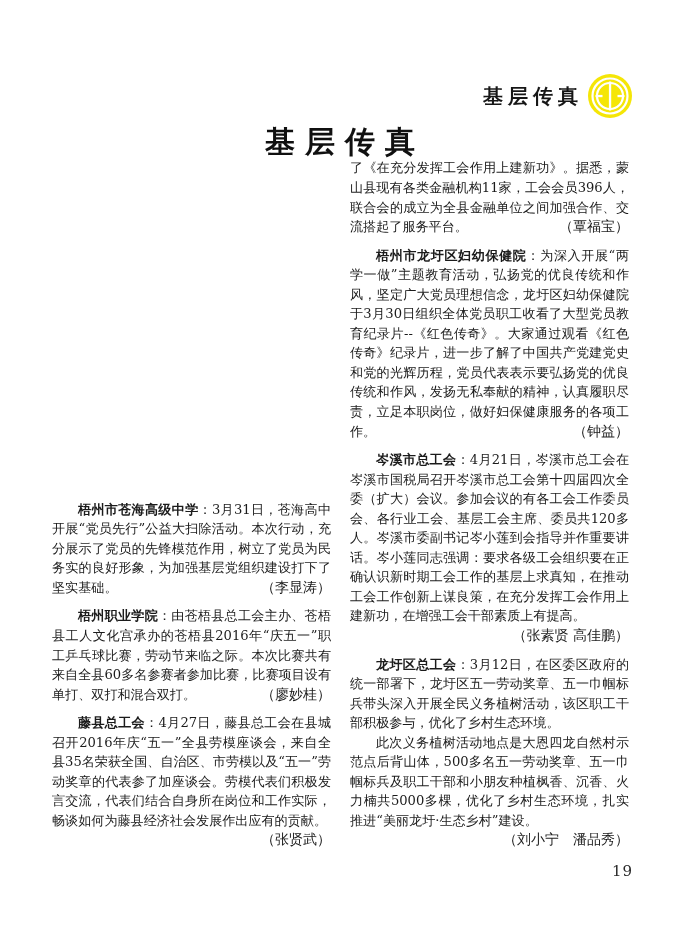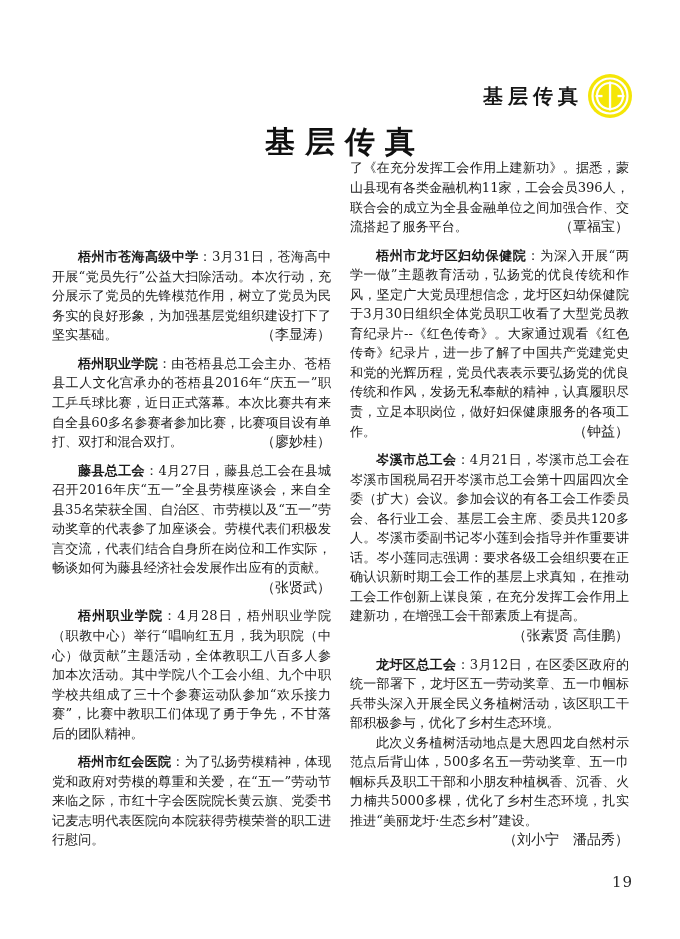--- a/index.html
+++ b/index.html
@@ -97,21 +97,21 @@
     text-align: right;
     font-family: "DejaVu Serif", "Liberation Serif", serif;
   }
   .byline.inline-right {
     margin-top: -19.55px;
   }
 
   
   .folio {
     position: absolute;
-    bottom: 48px;
+    bottom: 59px;
     right: 47px;
     font-size: 15px;
     letter-spacing: 1px;
     color: #2a2a2a;
     font-family: "DejaVu Serif", "Liberation Serif", serif;
   }
 </style>
 </head>
 <body>
 
@@ -134,36 +134,32 @@
 <div class="columns">
 
   <div class="column">
 
     <div class="article">
       <p class="article-body"><span class="lede">梧州市苍海高级中学</span><span>：3月31日，苍海高中开展“党员先行”公益大扫除活动。本次行动，充分展示了党员的先锋模范作用，树立了党员为民务实的良好形象，为加强基层党组织建设打下了坚实基础。</span></p>
       <p class="byline inline-right">（李显涛）</p>
     </div>
 
     <div class="article">
-      <p class="article-body"><span class="lede">梧州职业学院</span><span>：由苍梧县总工会主办、苍梧县工人文化宫承办的苍梧县2016年“庆五一”职工乒乓球比赛，近日正式落幕。本次比赛共有来自全县60多名参赛者参加比赛，比赛项目设有单打、双打和混合双打。</span></p>
+      <p class="article-body"><span class="lede">梧州职业学院</span><span>：由苍梧县总工会主办、苍梧县工人文化宫承办的苍梧县2016年“庆五一”职工乒乓球比赛，劳动节来临之际。本次比赛共有来自全县60多名参赛者参加比赛，比赛项目设有单打、双打和混合双打。</span></p>
       <p class="byline inline-right">（廖妙桂）</p>
     </div>
 
     <div class="article">
       <p class="article-body"><span class="lede">藤县总工会</span><span>：4月27日，藤县总工会在县城召开2016年庆“五一”全县劳模座谈会，来自全县35名荣获全国、自治区、市劳模以及“五一”劳动奖章的代表参了加座谈会。劳模代表们积极发言交流，代表们结合自身所在岗位和工作实际，畅谈如何为藤县经济社会发展作出应有的贡献。</span></p>
       <p class="byline">（张贤武）</p>
     </div>
 
     <div class="article">
-      <p class="article-body"><span class="lede">梧州职业学院</span><span>：4月28日，梧州职业学院（职教中心）举行“唱响红五月，我为职院（中心）做贡献”主题活动，全体教职工八百多人参加本次活动。其中学院八个工会小组、九个中职学校共组成了三十个参赛运动队参加“欢乐接力赛”，比赛中教职工们体现了勇于争先，不甘落后的团队精神。</span></p>
     </div>
 
-    <div class="article">
-      <p class="article-body"><span class="lede">梧州市红会医院</span><span>：为了弘扬劳模精神，体现党和政府对劳模的尊重和关爱，在“五一”劳动节来临之际，市红十字会医院院长黄云旗、党委书记麦志明代表医院向本院获得劳模荣誉的职工进行慰问。</span></p>
-    </div>
 
 
   </div>
 
   <div class="column">
 
     <div class="article">
       <p class="article-body cont"><span>了《在充分发挥工会作用上建新功》。据悉，蒙山县现有各类金融机构11家，工会会员396人，联合会的成立为全县金融单位之间加强合作、交流搭起了服务平台。</span></p>
       <p class="byline inline-right">（覃福宝）</p>
     </div>

